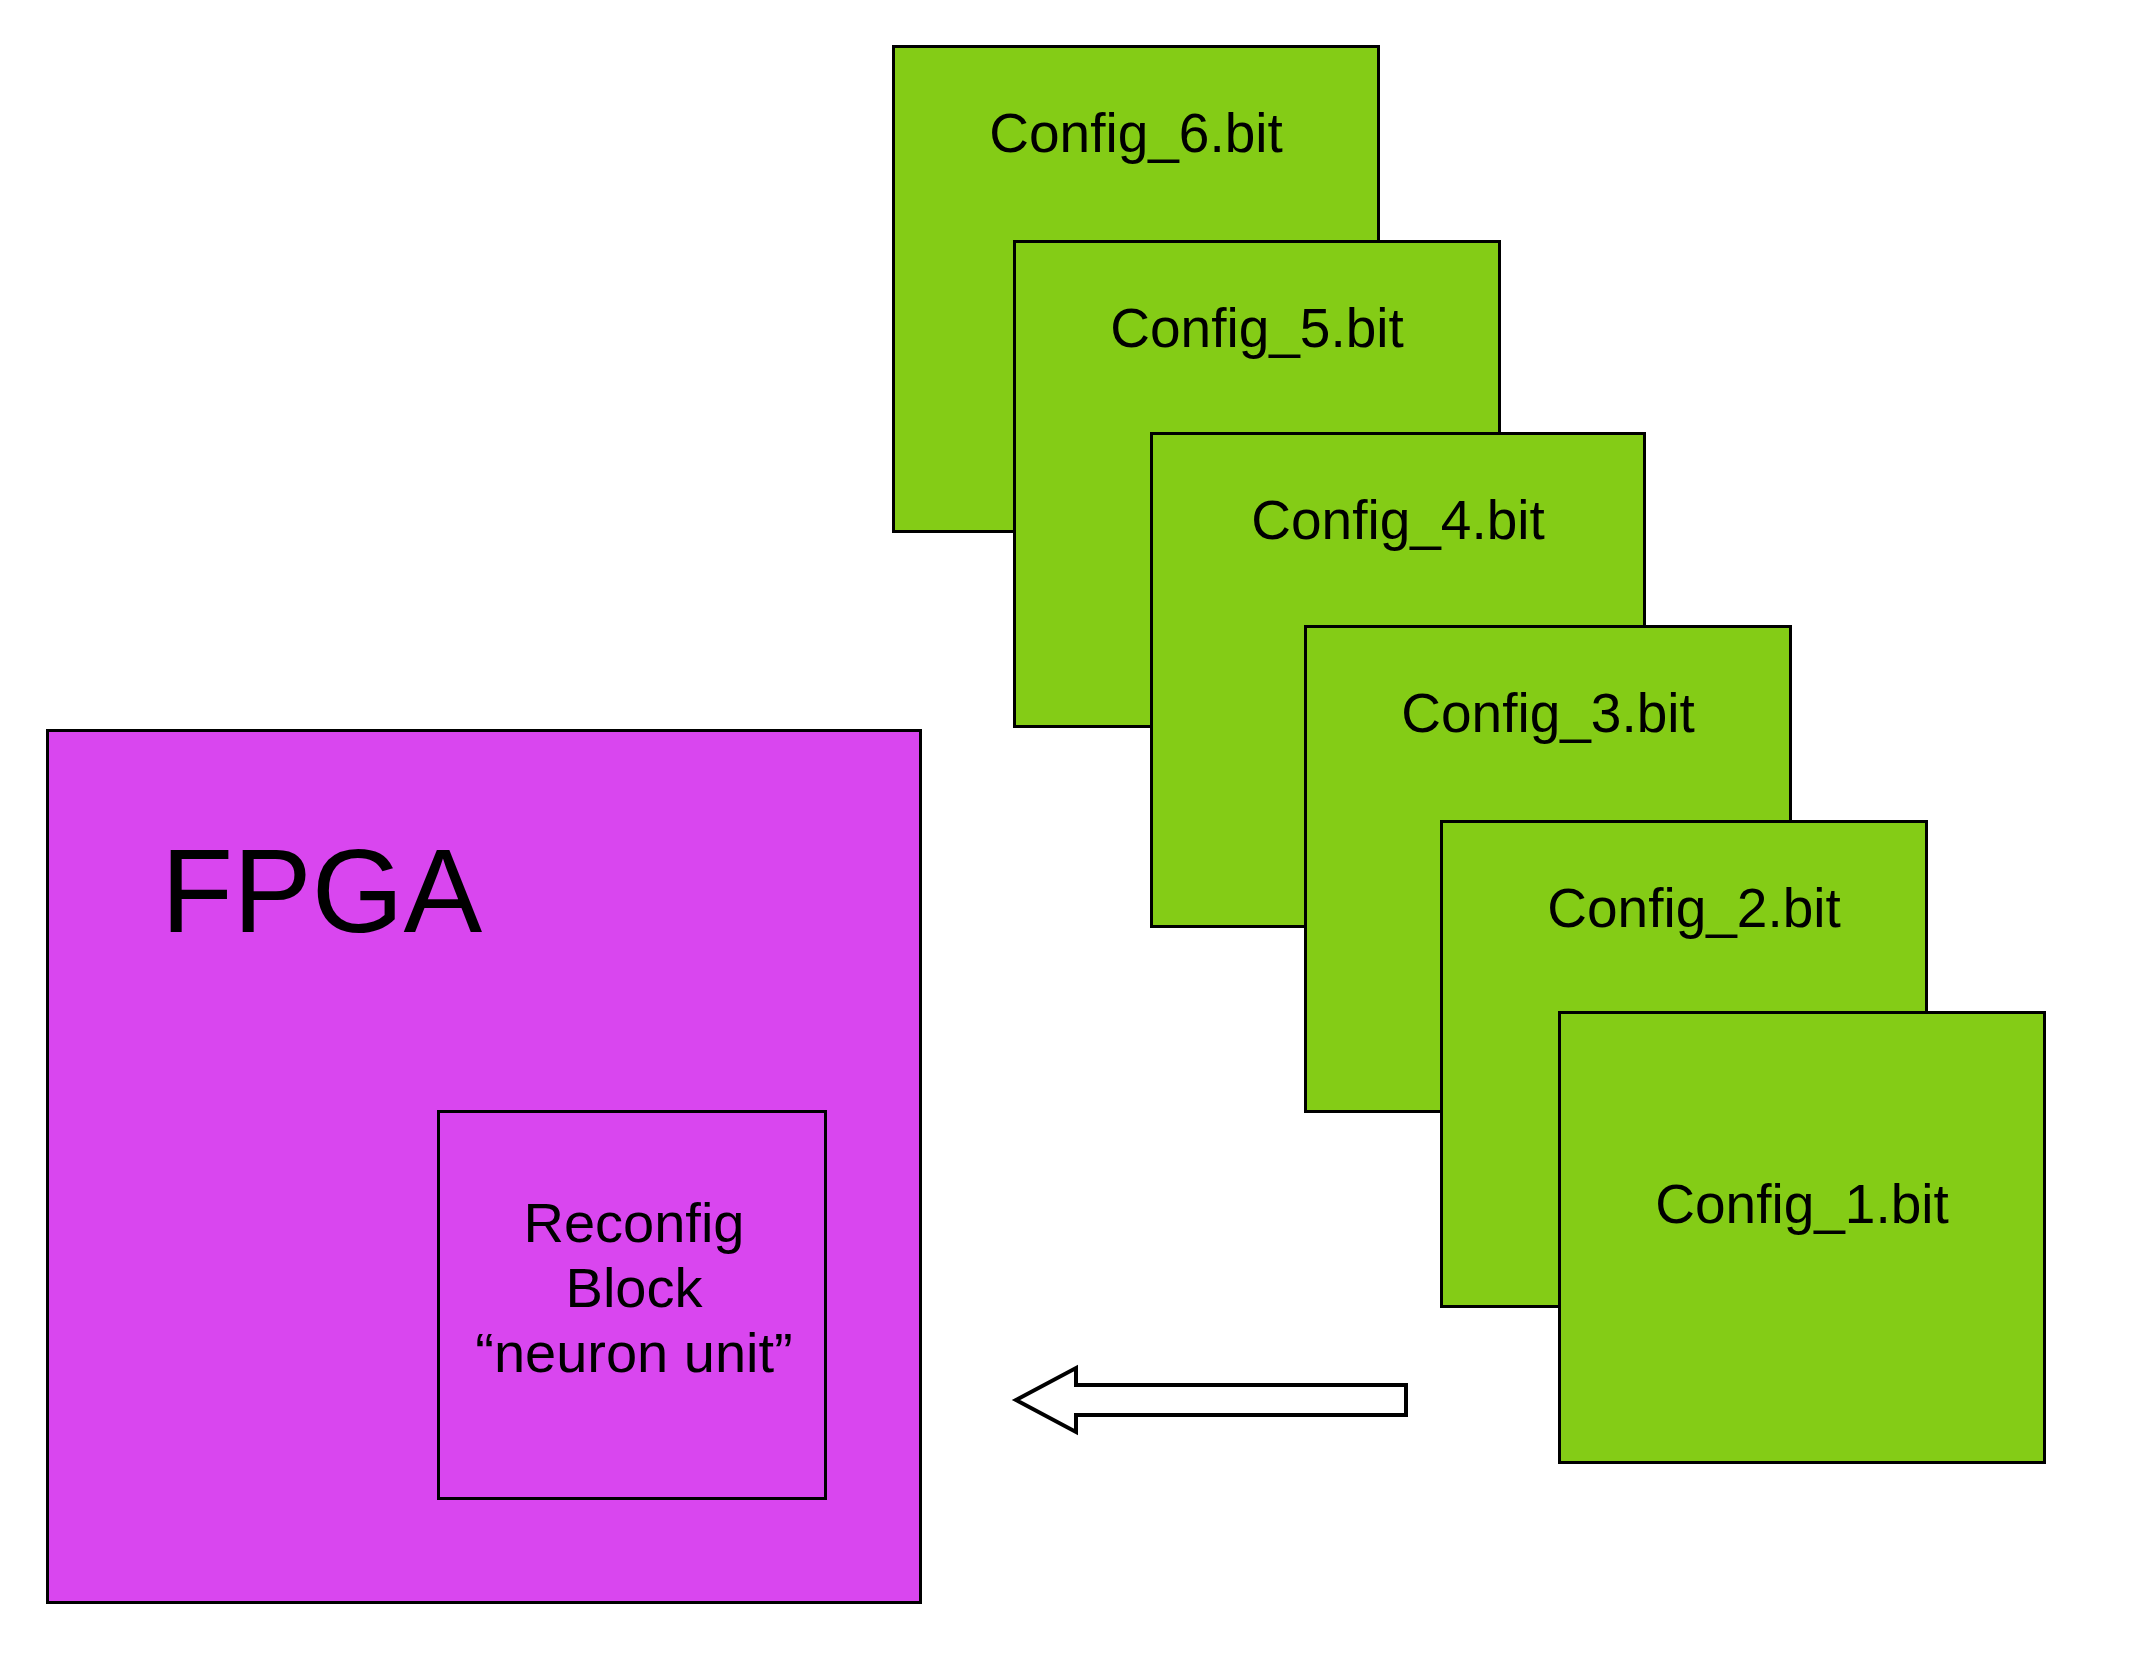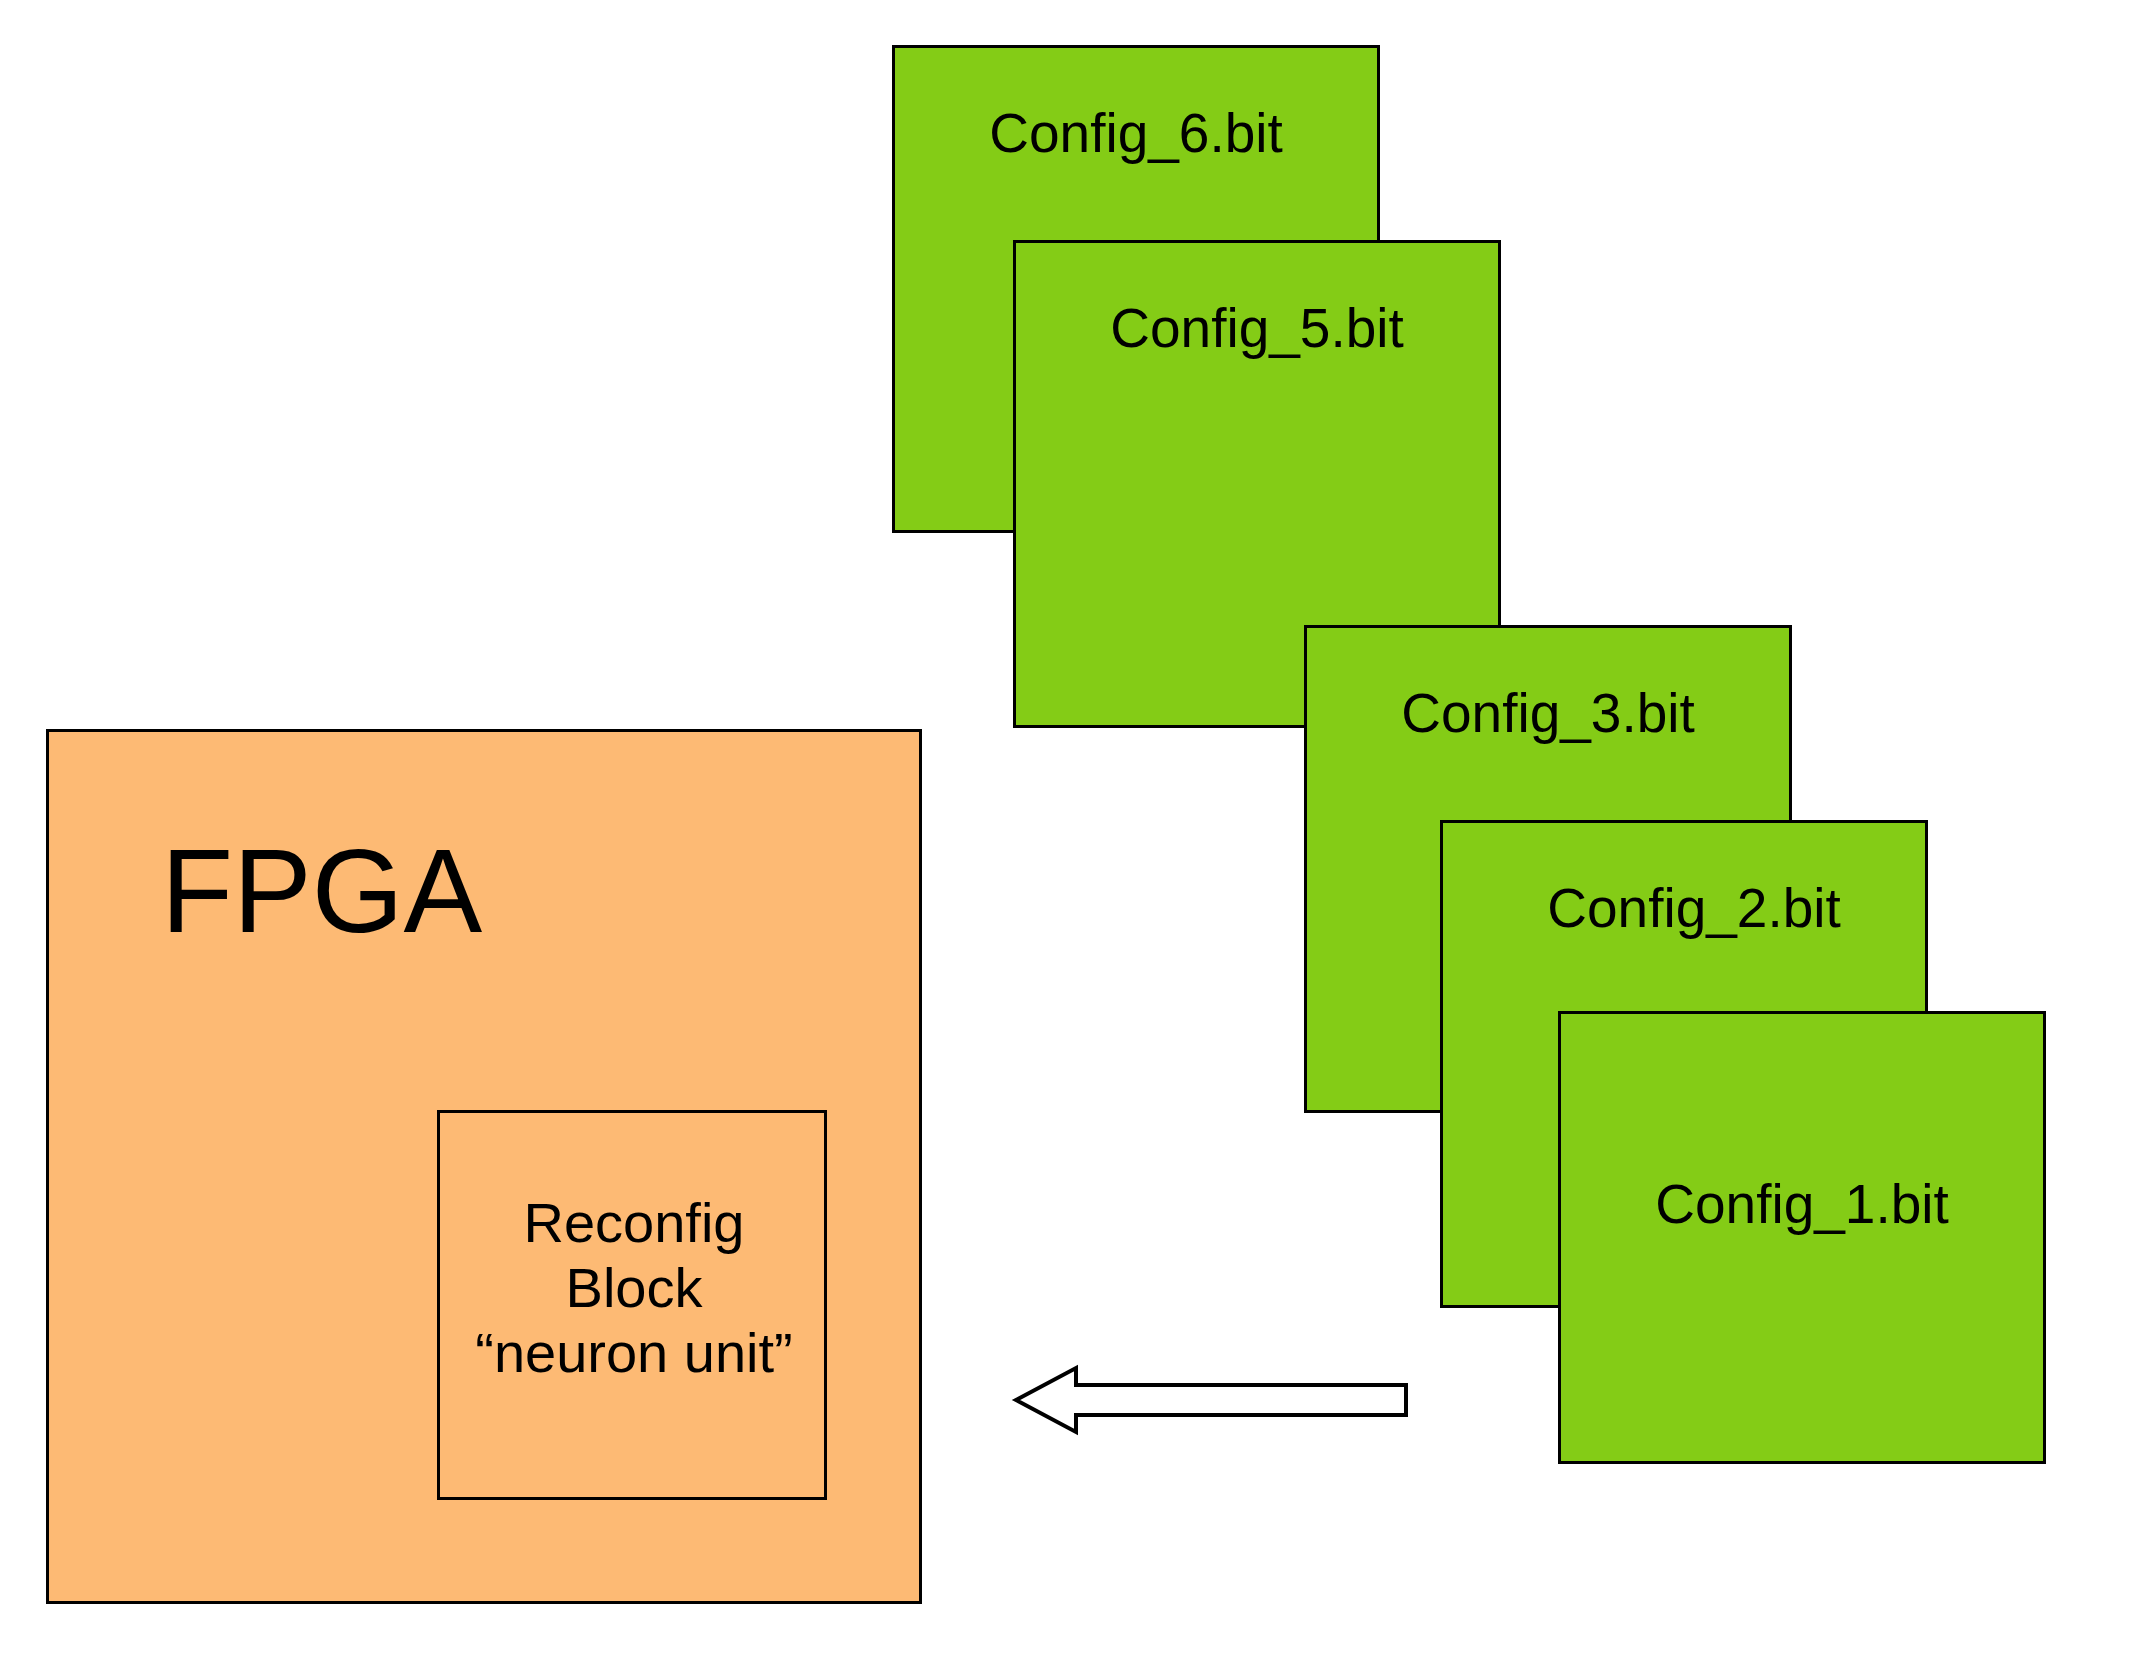--- a/index.html
+++ b/index.html
@@ -15,21 +15,21 @@
   }
   #canvas {
     position: relative;
     width: 2140px;
     height: 1660px;
     background: #ffffff;
   }
   .box {
     position: absolute;
     box-sizing: border-box;
-    background: #fdba74;
+    background: #d946ef;
     border: 3px solid #000000;
   }
   .card {
     position: absolute;
     box-sizing: border-box;
     background: #84cc16;
     border: 3px solid #000000;
   }
   .card-label {
     position: absolute;
@@ -85,20 +85,23 @@
   </div>
 
   <div class="card" style="left:892px; top:45px; width:488px; height:488px; z-index:1;">
     <div class="card-label" style="top:55px;">Config_6.bit</div>
   </div>
 
   <div class="card" style="left:1013px; top:240px; width:488px; height:488px; z-index:2;">
     <div class="card-label" style="top:55px;">Config_5.bit</div>
   </div>
 
+  <div class="card" style="left:1150px; top:432px; width:496px; height:496px; z-index:3;">
+    <div class="card-label" style="top:55px;">Config_4.bit</div>
+  </div>
 
   <div class="card" style="left:1304px; top:625px; width:488px; height:488px; z-index:4;">
     <div class="card-label" style="top:55px;">Config_3.bit</div>
   </div>
 
   <div class="card" style="left:1440px; top:820px; width:488px; height:488px; z-index:5;">
     <div class="card-label" style="top:55px;padding-left:20px;">Config_2.bit</div>
   </div>
 
   <div class="card" style="left:1558px; top:1011px; width:488px; height:453px; z-index:6;">

